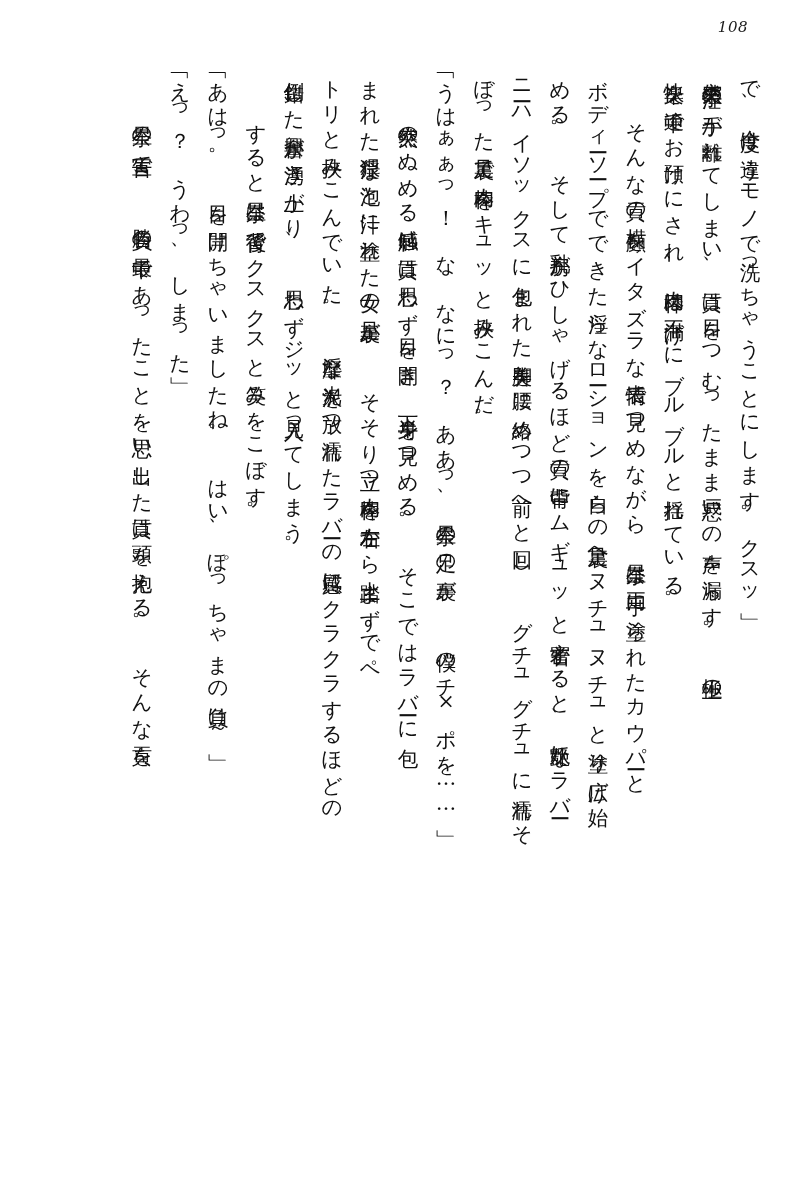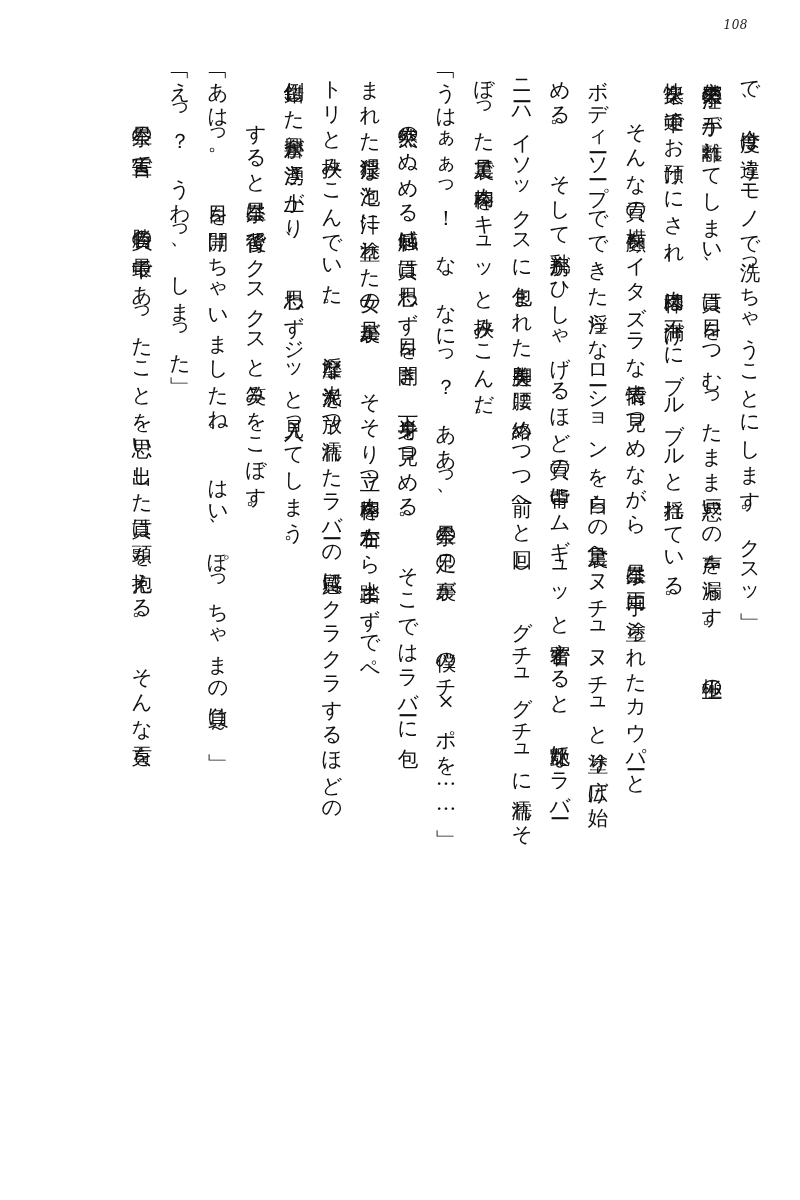--- a/index.html
+++ b/index.html
@@ -13,21 +13,21 @@
     height: 1200px;
     background: #ffffff;
     overflow: hidden;
     font-family: "DejaVu Serif", "Liberation Serif", serif;
     color: #1a1a1a;
   }
   .page-number {
     position: absolute;
     top: 18px;
     right: 52px;
-    font-size: 12px;
+    font-size: 15px;
     font-style: italic;
     font-family: "DejaVu Serif", "Liberation Serif", serif;
     color: #1a1a1a;
     letter-spacing: 0.5px;
   }
   .text-block {
     position: absolute;
     top: 66px;
     right: 40px;
     left: 40px;

